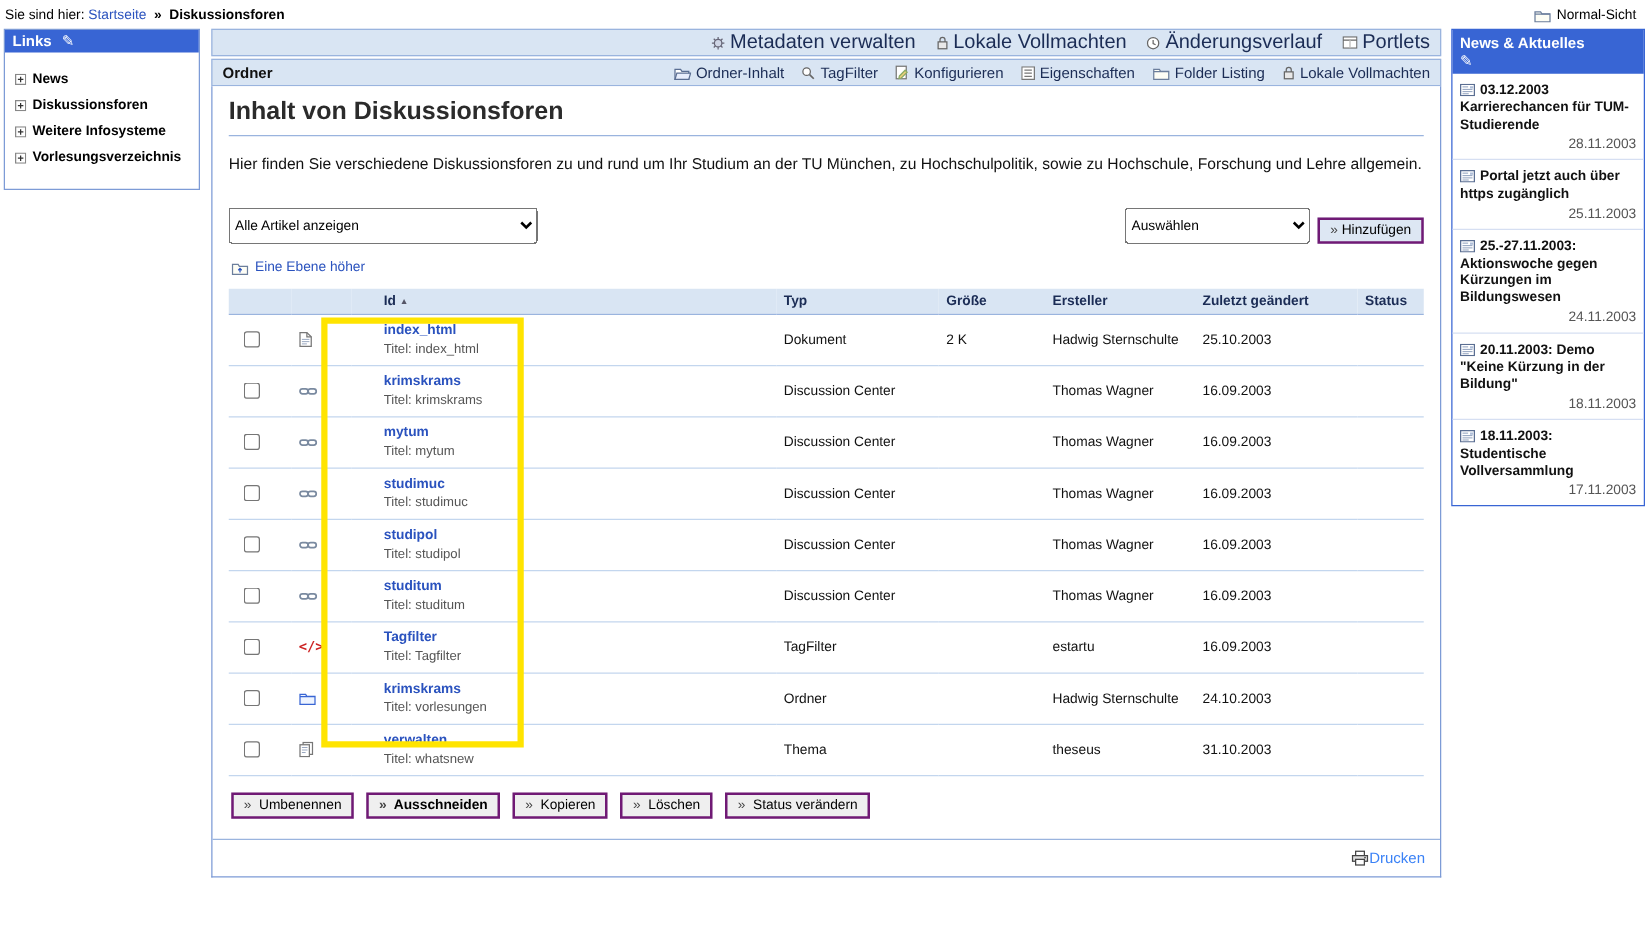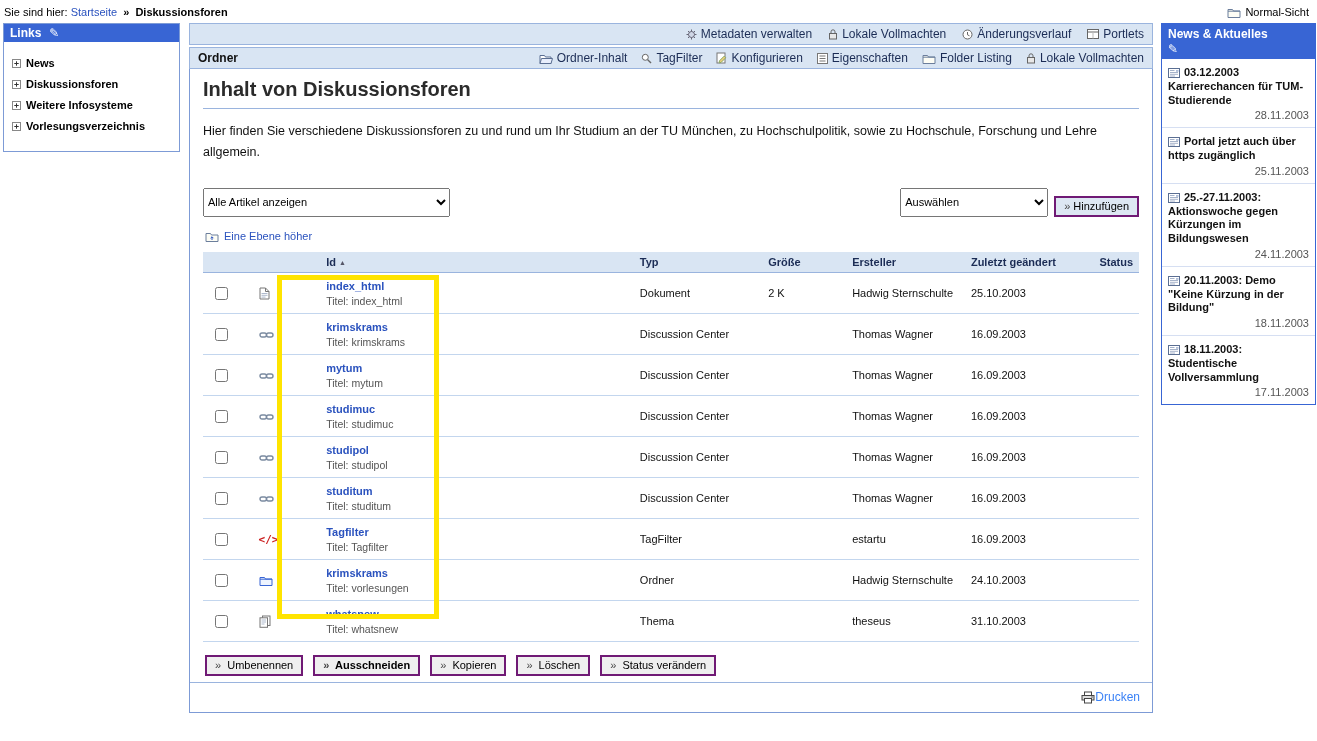--- a/index.html
+++ b/index.html
@@ -10,21 +10,21 @@
 
   
   .top-strip{display:flex;justify-content:space-between;align-items:center;padding:4px 8px 3px 4px;height:16px;}
   .breadcrumb a{color:#2a52be;}
   .breadcrumb .sep{font-weight:bold;margin:0 3px;}
   .breadcrumb .current{font-weight:bold;}
   .view-mode{display:flex;align-items:center;gap:4px;color:#000;}
 
   
   .columns{display:flex;align-items:flex-start;}
-  .left-col{width:177px;margin-left:3px;flex:0 0 auto;}
+  .left-col{width:157px;margin-left:3px;flex:0 0 auto;}
   .main-col{flex:1 1 auto;margin:0 8px 0 9px;min-width:0;}
   .right-col{width:155px;margin-right:1px;flex:0 0 auto;}
 
   
   .portlet{border:1px solid #7d9bd6;background:#fff;}
   .portlet-header{background:#3865d4;color:#fff;font-weight:bold;font-size:12px;padding:2px 6px;display:flex;align-items:center;gap:8px;}
   .portlet-header .pencil{color:#fff;font-size:12px;line-height:1;cursor:pointer;}
   .links-items{padding:6px 8px 10px 8px;}
   .links-item{display:flex;align-items:center;gap:5px;margin:9px 0;font-weight:bold;cursor:pointer;}
 
@@ -32,21 +32,21 @@
   .news-header .pencil{display:block;margin-top:2px;}
   .news-item{padding:7px 6px 6px 6px;border-top:1px solid #d6dff2;}
   .news-item:first-child{border-top:none;}
   .news-title{font-weight:bold;color:#111;line-height:1.25;cursor:pointer;}
   .news-title .icon{margin-right:4px;}
   .news-date{text-align:right;color:#555;margin-top:2px;}
 
   
   .toolbar-row{background:#d9e5f3;border:1px solid #9ab4de;display:flex;align-items:center;padding:2px 8px;height:16px;}
   .toolbar-row-1{justify-content:flex-end;gap:16px;margin-bottom:2px;}
-  .toolbar-action{display:flex;align-items:center;gap:4px;color:#1b2c55;cursor:pointer;font-size:12px;text-align:center;}
+  .toolbar-action{display:flex;align-items:center;gap:4px;color:#1b2c55;cursor:pointer;font-size:16px;text-align:center;}
   .toolbar-row-2{justify-content:space-between;}
   .context-label{font-weight:bold;font-size:12px;color:#111;}
   .tabs{display:flex;gap:14px;}
   .tab{display:flex;align-items:center;gap:4px;color:#1b2c55;cursor:pointer;font-size:12px;}
 
   
   .content-box{border:1px solid #7d9bd6;border-top:none;background:#fff;padding:0 13px;min-height:632px;display:flex;flex-direction:column;position:relative;}
   .page-title{font-size:20px;font-weight:bold;color:#2b2b2b;padding:9px 0 7px 0;border-bottom:1px solid #9ab4de;margin:0;}
   .description{margin:12px 0 0 0;font-size:12.5px;line-height:1.7;color:#111;max-width:960px;}
 
@@ -380,21 +380,21 @@
                 <td>24.10.2003</td>
                 <td></td>
               </tr>
               <tr>
                 <td class="cb-cell"><input type="checkbox" style=""></td>
                 <td><span class="icon"><svg width="12" height="13" viewBox="0 0 12 13">
                       <rect x="3.5" y="1" width="7.5" height="9.5" fill="#fff" stroke="#777"></rect>
                       <rect x="1" y="2.8" width="7.5" height="9.5" fill="#fff" stroke="#777"></rect>
                       <path d="M2.5 5h4.5M2.5 7h4.5M2.5 9h3" stroke="#9aa8c0" stroke-width="0.8"></path>
                     </svg></span></td>
-                <td class="id-cell"><a class="id-link">whatsnew</a><div class="id-title">Titel: whatsnew</div></td>
+                <td class="id-cell"><a class="id-link">verwalten</a><div class="id-title">Titel: whatsnew</div></td>
                 <td>Thema</td>
                 <td></td>
                 <td>theseus</td>
                 <td>31.10.2003</td>
                 <td></td>
               </tr>
             </tbody>
         </table>
         <div class="highlight-overlay"></div>
       </div>

